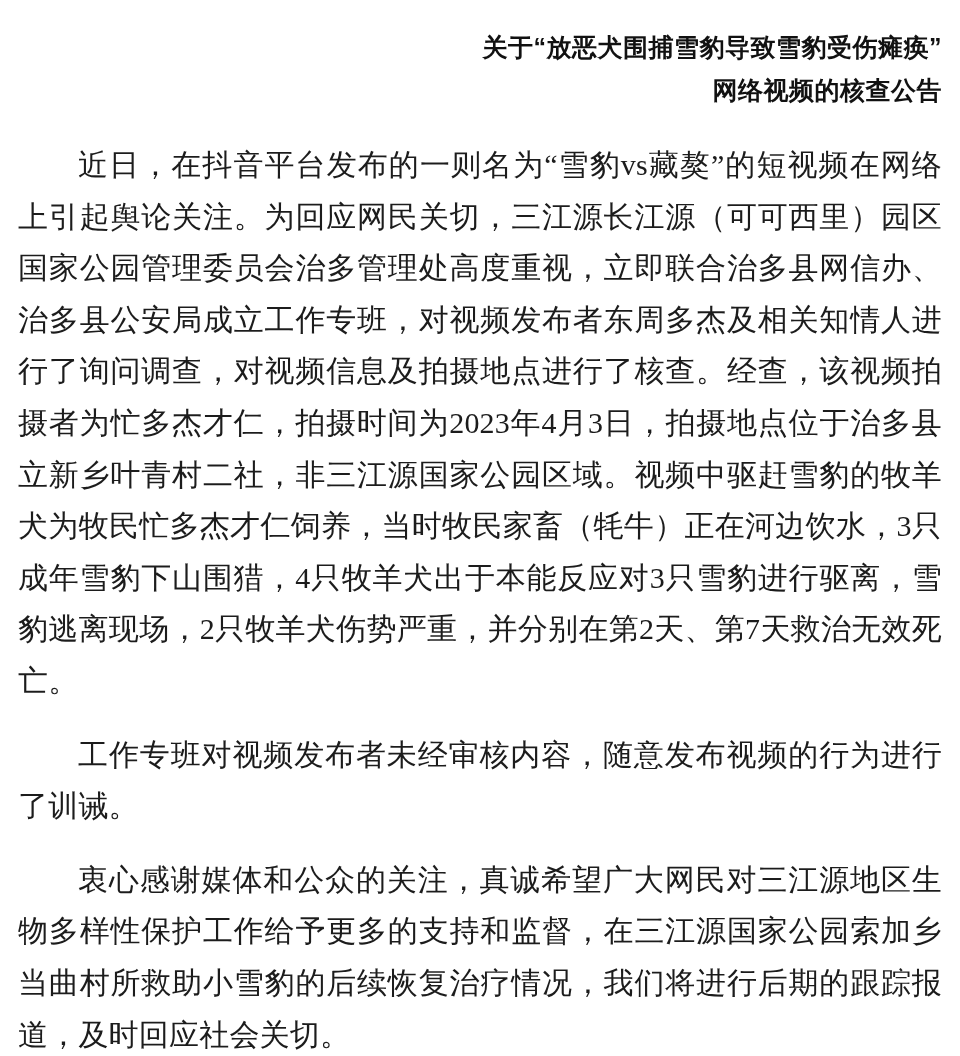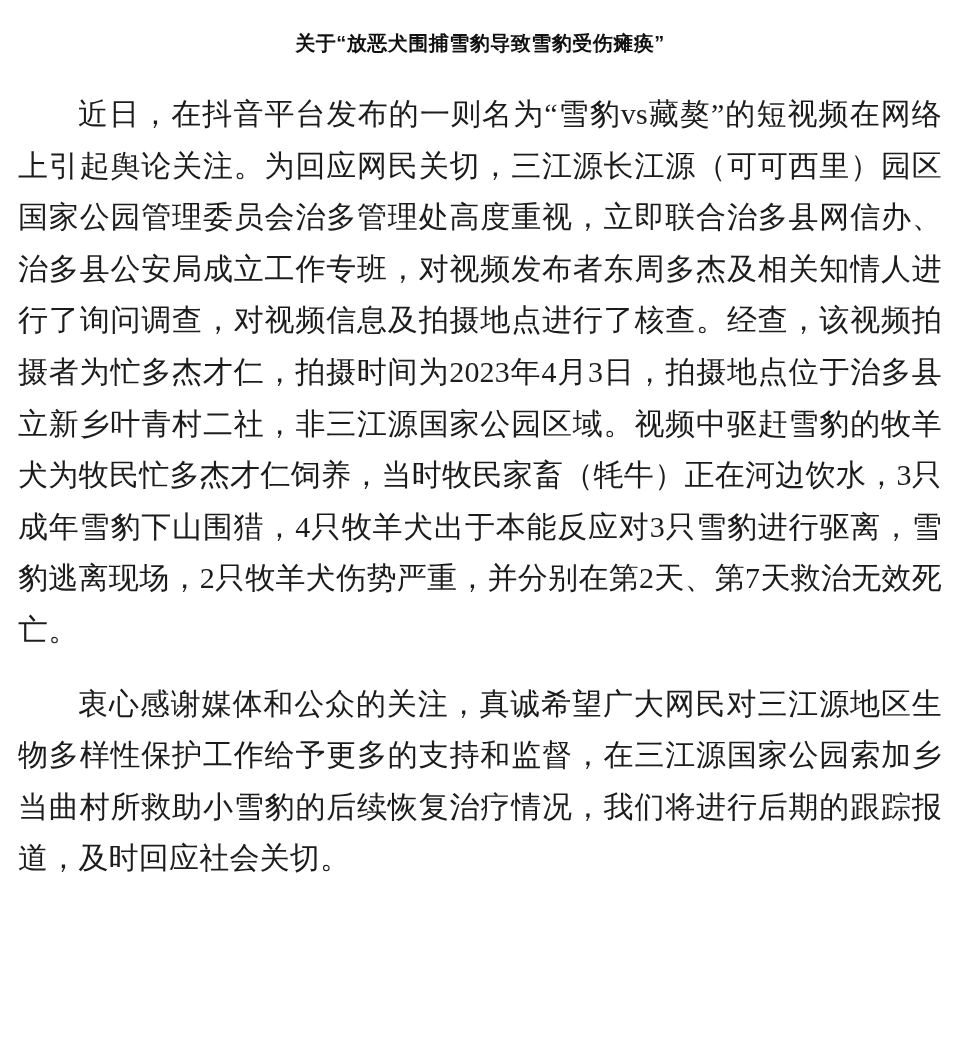--- a/index.html
+++ b/index.html
@@ -20,24 +20,25 @@
     padding: 26px 18px 20px 18px;
     background: #ffffff;
   }
   .title-block {
     text-align: center;
     margin: 0 0 28px 0;
   }
   .title-line {
     font-family: "Liberation Sans", "DejaVu Sans", sans-serif;
     font-weight: bold;
-    font-size: 20px;
+    font-size: 25px;
     line-height: 1.7;
     letter-spacing: 0.5px;
     color: #111111;
+    text-align: right;
   }
   .body-para {
     font-size: 30px;
     line-height: 1.72;
     text-align: justify;
     text-justify: inter-ideograph;
     text-indent: 2em;
     margin: 0 0 22px 0;
     color: #1c1c1c;
     letter-spacing: 0.2px;
@@ -46,20 +47,22 @@
     margin-bottom: 12px;
   }
 </style>
 </head>
 <body>
 
 <div id="page">
 
   <div class="title-block">
     <div class="title-line">关于“放恶犬围捕雪豹导致雪豹受伤瘫痪”</div>
+    <div class="title-line">网络视频的核查公告</div>
   </div>
 
   <div class="body-content">
     <p class="body-para">近日，在抖音平台发布的一则名为“雪豹vs藏獒”的短视频在网络上引起舆论关注。为回应网民关切，三江源长江源（可可西里）园区国家公园管理委员会治多管理处高度重视，立即联合治多县网信办、治多县公安局成立工作专班，对视频发布者东周多杰及相关知情人进行了询问调查，对视频信息及拍摄地点进行了核查。经查，该视频拍摄者为忙多杰才仁，拍摄时间为2023年4月3日，拍摄地点位于治多县立新乡叶青村二社，非三江源国家公园区域。视频中驱赶雪豹的牧羊犬为牧民忙多杰才仁饲养，当时牧民家畜（牦牛）正在河边饮水，3只成年雪豹下山围猎，4只牧羊犬出于本能反应对3只雪豹进行驱离，雪豹逃离现场，2只牧羊犬伤势严重，并分别在第2天、第7天救治无效死亡。</p>
+    <p class="body-para">工作专班对视频发布者未经审核内容，随意发布视频的行为进行了训诫。</p>
     <p class="body-para">衷心感谢媒体和公众的关注，真诚希望广大网民对三江源地区生物多样性保护工作给予更多的支持和监督，在三江源国家公园索加乡当曲村所救助小雪豹的后续恢复治疗情况，我们将进行后期的跟踪报道，及时回应社会关切。</p>
   </div>
 
 </div>
 
 </body></html>

